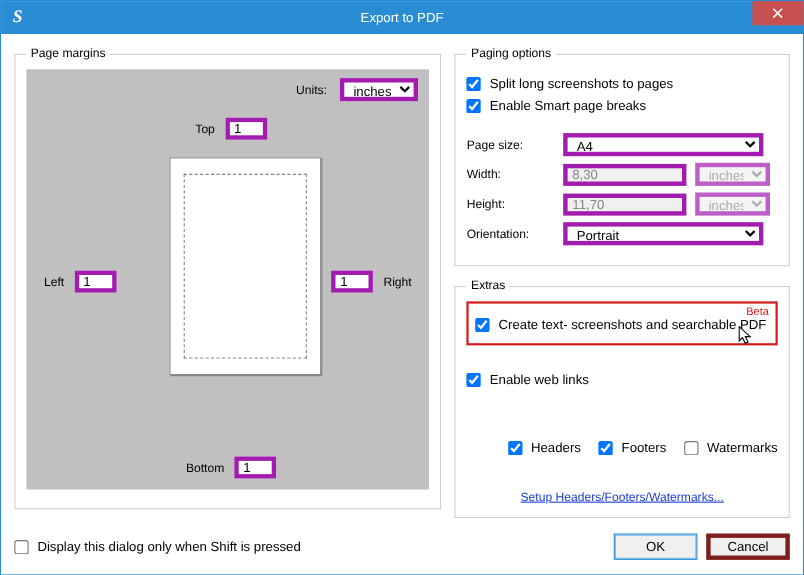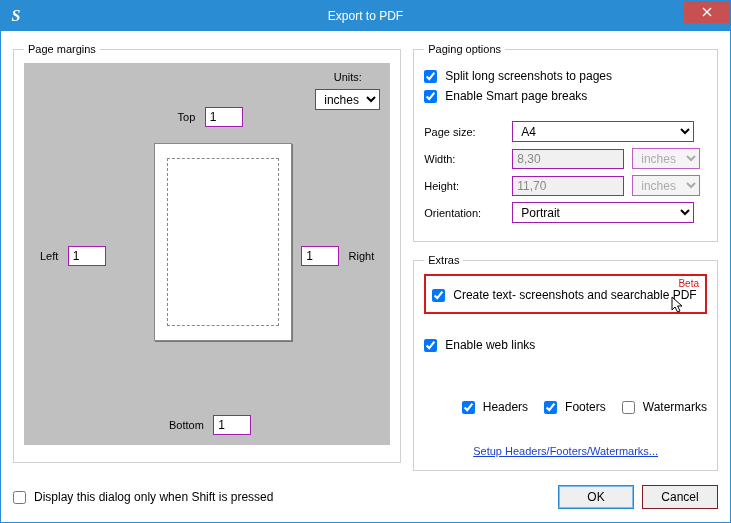--- a/index.html
+++ b/index.html
@@ -12,23 +12,23 @@
   .titlebar .close { position:absolute; right:0; top:0; width:46px; height:22px; background:#c75050; color:#fff; display:flex; align-items:center; justify-content:center; }
   .titlebar .close svg { width:10px; height:10px; }
   .content { position:absolute; top:30px; left:0; right:0; bottom:0; background:#fff; padding:12px 12px 12px 12px; }
   fieldset { border:1px solid #d0d0d0; margin:0; padding:8px 10px 12px 10px; position:relative; }
   legend { font-size:11px; padding:0 4px; color:#000; }
   .columns { display:flex; gap:12px; height:420px; }
   .leftcol { flex:1 1 56%; }
   .rightcol { flex:1 1 44%; display:flex; flex-direction:column; gap:12px; }
   
   .pm-outer { background:#c0c0c0; height:382px; position:relative; }
-  .units-row { position:absolute; top:8px; right:10px; display:flex; align-items:center; gap:6px;flex-direction:column; }
+  .units-row { position:absolute; top:8px; right:10px; display:flex; align-items:center; gap:6px; }
   .units-row label { font-size:11px; }
-  select, input[type="text"] { font-size:12px; height:20px; border:1px solid #a21caf; background:#fff; padding:0 4px; }
+  select, input[type="text"] { font-size:12px; height:20px; border:4px solid #a21caf; background:#fff; padding:0 4px; }
   select { height:21px; }
   .pm-top { position:absolute; top:44px; left:0; right:0; text-align:center; }
   .pm-bottom { position:absolute; bottom:10px; left:0; right:0; text-align:center; }
   .pm-left { position:absolute; left:10px; top:50%; transform:translateY(-8px); }
   .pm-right { position:absolute; right:10px; top:50%; transform:translateY(-8px); }
   .pm-label { font-size:11px; display:inline-block; margin:0 6px; }
   .margin-input { width:38px; text-align:left; }
   .page { position:absolute; left:130px; top:80px; width:138px; height:198px; background:#fff; border:1px solid #888; box-shadow:1px 1px 0 #777; }
   .page-inner { position:absolute; left:12px; right:12px; top:14px; bottom:14px; border:1px dashed #888; }
   
@@ -41,21 +41,21 @@
   .chk { display:flex; align-items:center; gap:4px; font-size:11px; margin:6px 0; }
   .extras-highlight { border:2px solid #d21a1a; padding:4px 6px 6px 6px; position:relative; margin-bottom:4px; }
   .beta { color:#d21a1a; font-size:10px; position:absolute; right:6px; top:2px; }
   .cursor { position:absolute; right:20px; bottom:-4px; }
   .link { color:#1a3fd4; text-decoration:underline; font-size:11px; cursor:pointer; }
   .extras-inner .chk { margin:24px 0; }
   .inline-chks { display:flex; gap:16px; align-items:center;justify-content:flex-end; }
   
   .footer { position:absolute; left:12px; right:12px; bottom:12px; display:flex; align-items:center; }
   .footer .spacer { flex:1; }
-  .btn { min-width:76px; height:24px; border:1px solid #7f1d1d; background:#efefef; margin-left:8px; cursor:pointer; font-size:12px; }
+  .btn { min-width:76px; height:24px; border:4px solid #7f1d1d; background:#efefef; margin-left:8px; cursor:pointer; font-size:12px; }
   .btn.default { border:1px solid #2a8dd4; box-shadow:inset 0 0 0 1px #7abdf0; }
   select:disabled, input:disabled { background:#f0f0f0; color:#888; }
 </style>
 </head>
 <body>
 
 <div class="window">
   <div class="titlebar">
     <div class="appicon">S</div>
     <div class="title">Export to PDF</div>

